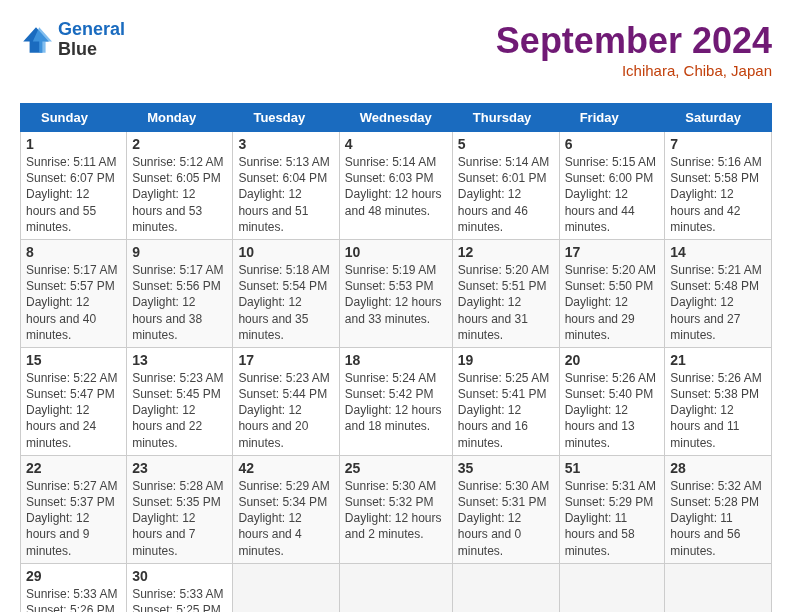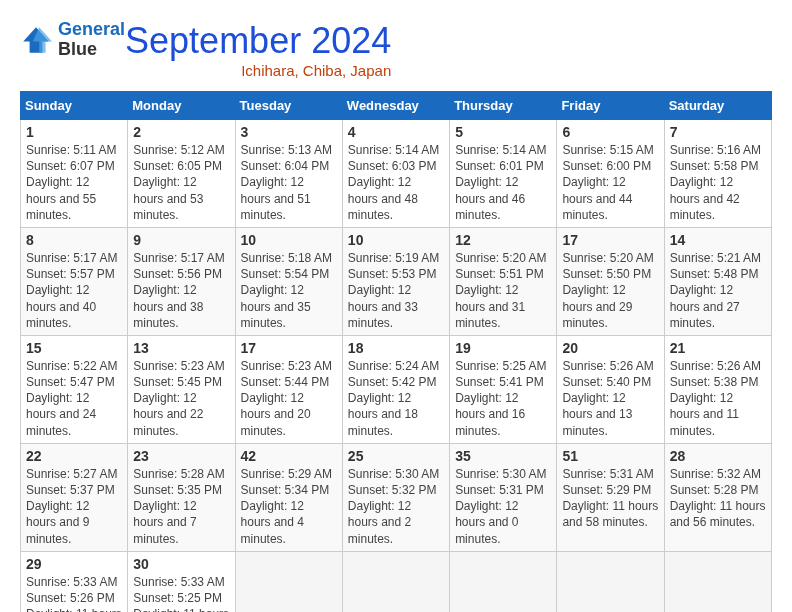--- a/index.html
+++ b/index.html
@@ -5,22 +5,23 @@
     * { box-sizing: border-box; margin: 0; padding: 0; }
     body {
       font-family: Arial, sans-serif;
       background: #fff;
       width: 792px;
       min-height: 612px;
       padding: 20px;
     }
     .header {
       display: flex;
+      justify-content: space-between;
       align-items: flex-start;
-      margin-bottom: 12px;
+      margin-bottom: 24px;
     }
     .logo {
       display: flex;
       align-items: center;
       gap: 6px;
     }
     .logo-text {
       font-size: 18px;
       font-weight: bold;
       color: #333;
@@ -31,37 +32,37 @@
     }
     .logo-icon {
       width: 32px;
       height: 32px;
     }
     .title-block {
       text-align: right;
     }
     .month-title {
       font-size: 36px;
-      font-weight: normal;
-      color: #1d4ed8;
+      font-weight: bold;
+      color: #701a75;
     }
     .location {
       font-size: 15px;
       color: #c2410c;
     }
     .calendar {
       width: 100%;
       border-collapse: collapse;
     }
     .calendar th {
       background: #1a6bbf;
       color: #fff;
       font-size: 13px;
       font-weight: bold;
-      padding: 6px 4px;
+      padding: 6px 20px;
       text-align: left;
       border: 1px solid #1a6bbf;
     }
     .calendar td {
       border: 1px solid #ccc;
       vertical-align: top;
       padding: 4px 5px;
       font-size: 10.5px;
       color: #333;
       width: 14.28%;

